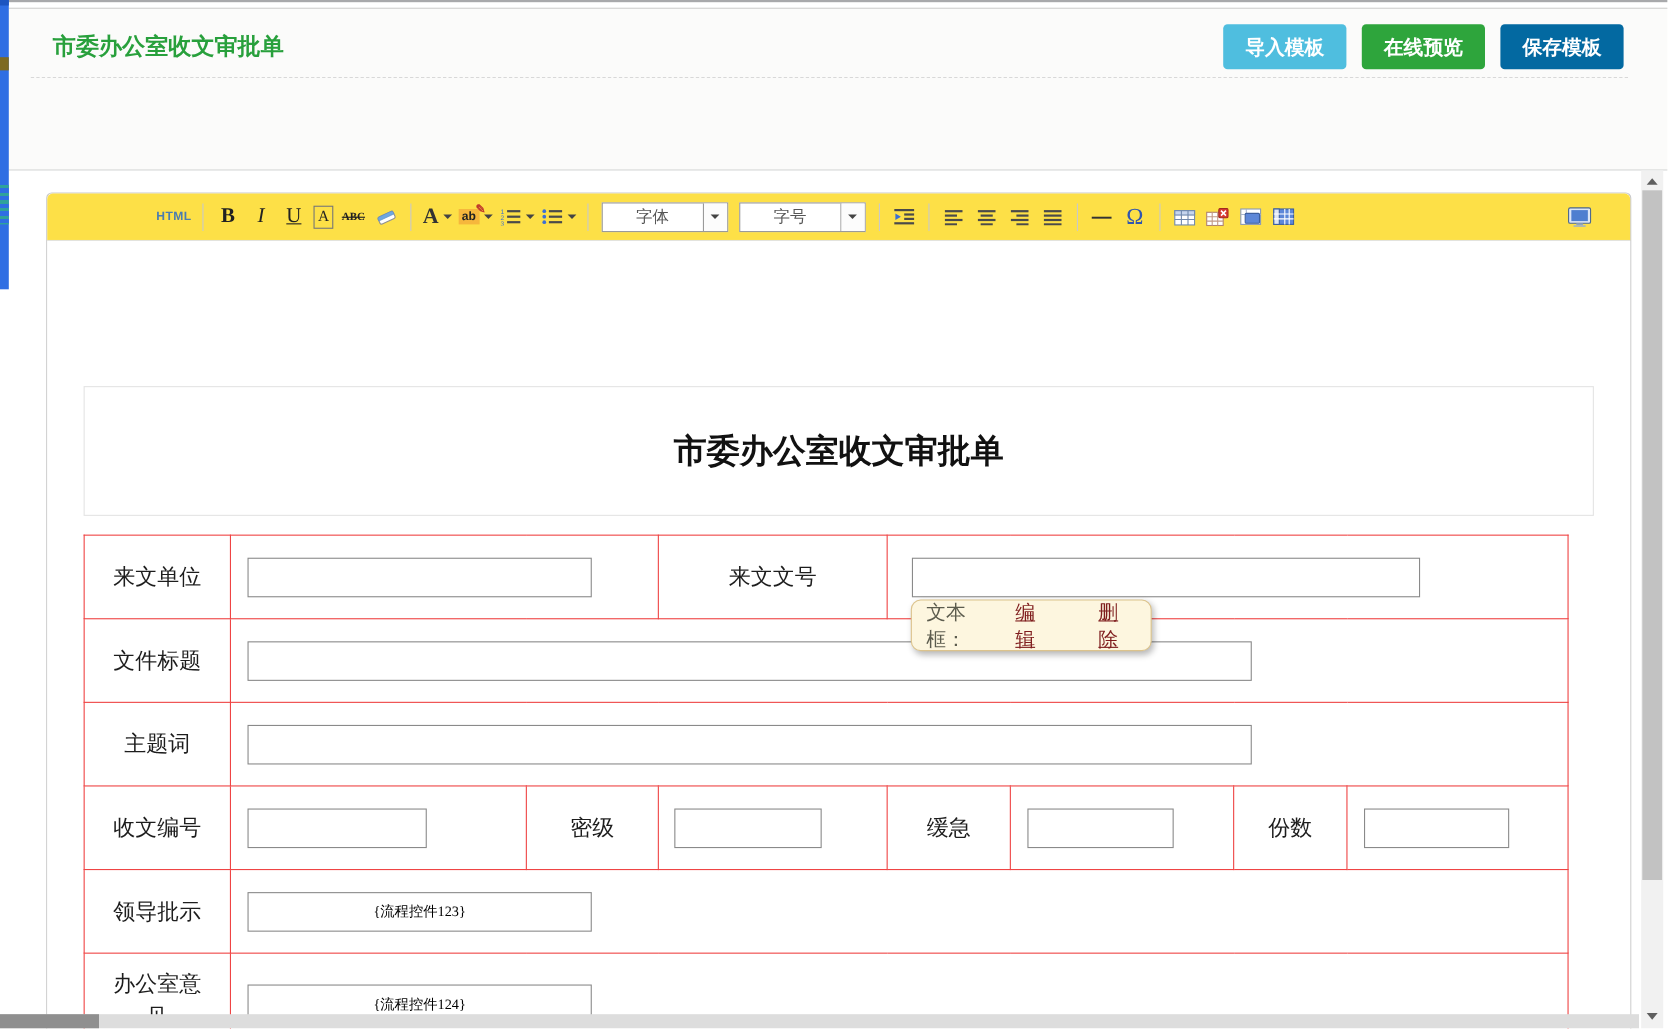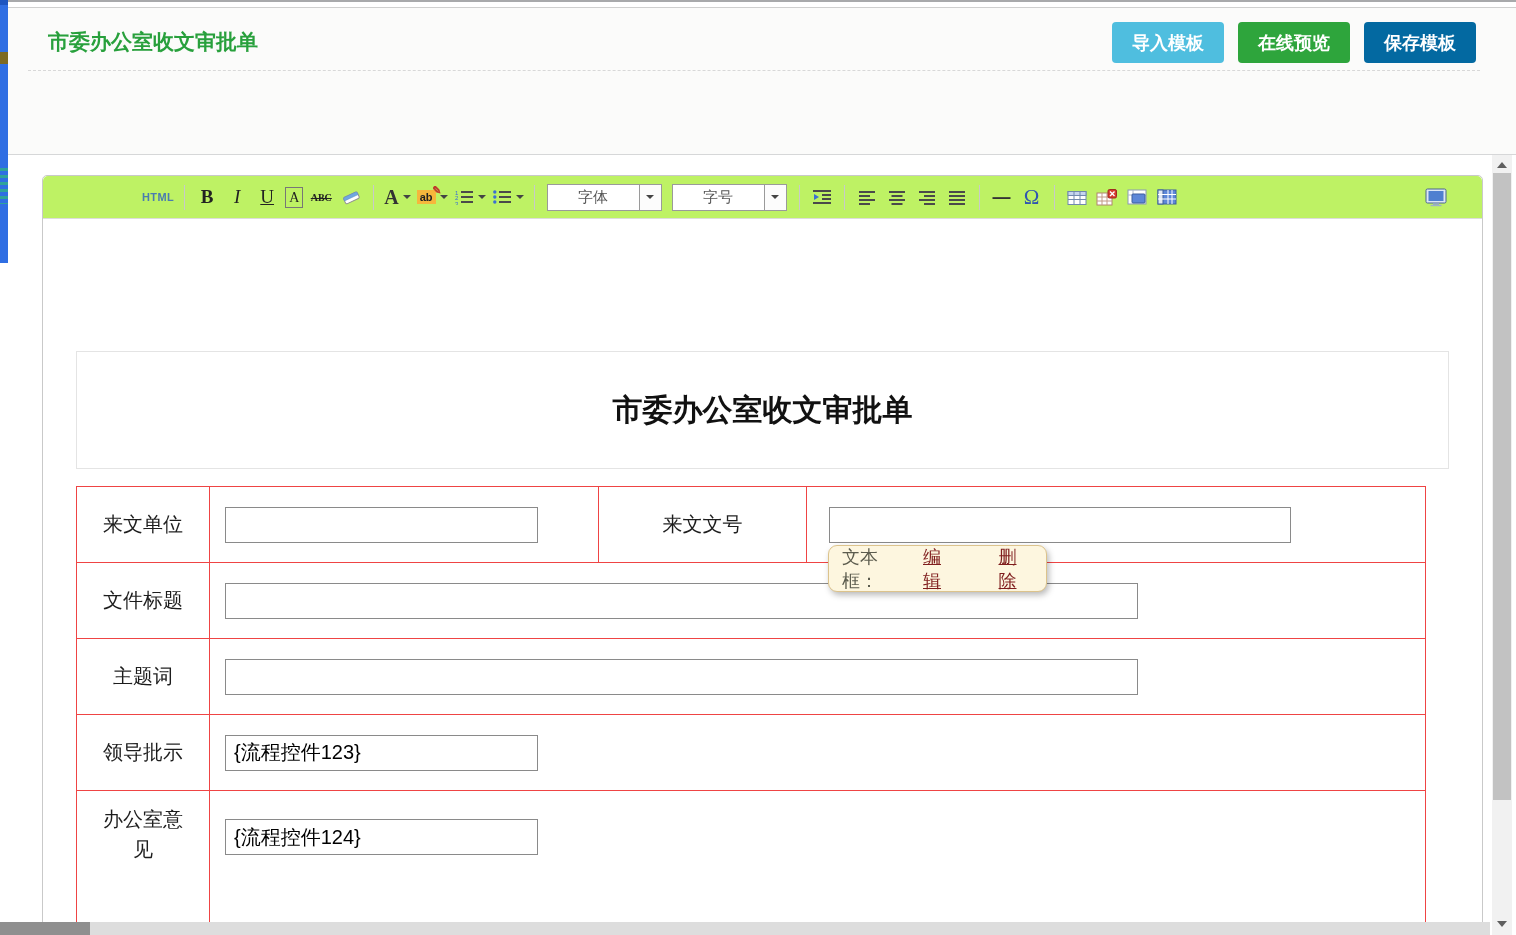--- a/index.html
+++ b/index.html
@@ -32,21 +32,21 @@
   .wbtn { height:42px; padding:0 24px; border:none; border-radius:4px; color:#fff;
           font-family:"Liberation Serif",serif; font-weight:bold; font-size:17px;
           background:#53bdd8; cursor:pointer; }
   .wbtn.dark { background:#3b79de; padding:0 21px; }
 
   
   .content { position:absolute; left:8px; top:155px; width:1484px; height:780px; background:#fff; }
   .editor  { position:absolute; left:34px; top:20px; width:1441px; height:1200px;
              border:1px solid #c9c9c9; border-radius:5px; background:#fff; }
   .toolbar { height:43px; display:flex; align-items:center; padding-left:96px;
-             background:#bef264; border-bottom:1px solid #dddddb; border-radius:5px 5px 0 0; }
+             background:#fde047; border-bottom:1px solid #dddddb; border-radius:5px 5px 0 0; }
   .tb { display:flex; align-items:center; justify-content:center; min-width:24px; height:28px;
         margin:0 3px; cursor:pointer; color:#222; }
   .sep { width:1px; height:25px; background:#c9c9c9; margin:0 7px; }
   .tb-html { font-weight:bold; font-size:11px; color:#4a7cb0; letter-spacing:.4px; }
   .serif { font-family:"Liberation Serif",serif; font-size:19px; }
   .b { font-weight:bold; }  .i { font-style:italic; }  .u { text-decoration:underline; }
   .fontbox { font-family:"Liberation Serif",serif; font-size:14px; border:1px solid #777;
              padding:0 3px; line-height:17px; min-width:0; height:21px; }
   .strike { font-family:"Liberation Serif",serif; font-size:10px; font-weight:bold;
             text-decoration:line-through; }
@@ -70,21 +70,21 @@
   
   .docarea { padding-top:132px; background:#fff; }
   .doc-title-box { margin:0 33px; height:118px; border:1px solid #e4e4e4;
                    display:flex; align-items:center; justify-content:center; }
   .doc-title { font-weight:bold; font-size:30px; color:#111; }
   table.form { border-collapse:collapse; table-layout:fixed; width:1349px; margin:17px 0 0 33px; }
   table.form td { border:1px solid #ef4444; vertical-align:middle; }
   tr.fr { height:76px; }
   td.lbl { text-align:center; font-size:20px; color:#1d1d1d; }
   td.inp input { height:36px; border:1px solid #8a8a8a; background:#fff; margin-left:15px;
-                 font-size:20px; padding:0 8px; font-family:Liberation Sans, sans-serif; }
+                 font-size:13px; padding:0 8px; font-family:Liberation Serif, serif;text-align:center; }
   .w313{width:313px;} .w913{width:913px;} .w163{width:163px;} .w133{width:133px;} .w132{width:132px;}
   .w462{width:462px; margin-left:22px !important;} .w134{width:134px; margin-left:14px !important;}
   tr.r6 { height:132px; }
   tr.r6 td { vertical-align:top; }
   .wraplbl { width:92px; margin:13px auto 0; line-height:30px; font-size:20px; color:#1d1d1d;
              text-align:center; word-break:break-all; }
   tr.r6 td.inp input { margin-top:28px; }
 
   
   .tooltip { position:absolute; left:828px; top:545px; width:219px; height:47px;
@@ -308,20 +308,30 @@
           </tr>
           <tr class="fr">
             <td class="lbl">文件标题</td>
             <td class="inp" colspan="7"><input class="w913" value="" style=""></td>
           </tr>
           <tr class="fr">
             <td class="lbl">主题词</td>
             <td class="inp" colspan="7"><input class="w913" value="" style=""></td>
           </tr>
           <tr class="fr">
+            <td class="lbl">收文编号</td>
+            <td class="inp"><input class="w163" value="" style=""></td>
+            <td class="lbl">密级</td>
+            <td class="inp"><input class="w134" value="" style=""></td>
+            <td class="lbl">缓急</td>
+            <td class="inp"><input class="w133" value="" style=""></td>
+            <td class="lbl">份数</td>
+            <td class="inp"><input class="w132" value="" style=""></td>
+          </tr>
+          <tr class="fr">
             <td class="lbl">领导批示</td>
             <td class="inp" colspan="7"><input class="w313" value="{流程控件123}" style=""></td>
           </tr>
           <tr class="r6">
             <td class="lbl">
               <div class="wraplbl">办公室意见</div>
             </td>
             <td class="inp" colspan="7"><input class="w313" value="{流程控件124}" style=""></td>
           </tr>
         </tbody>

